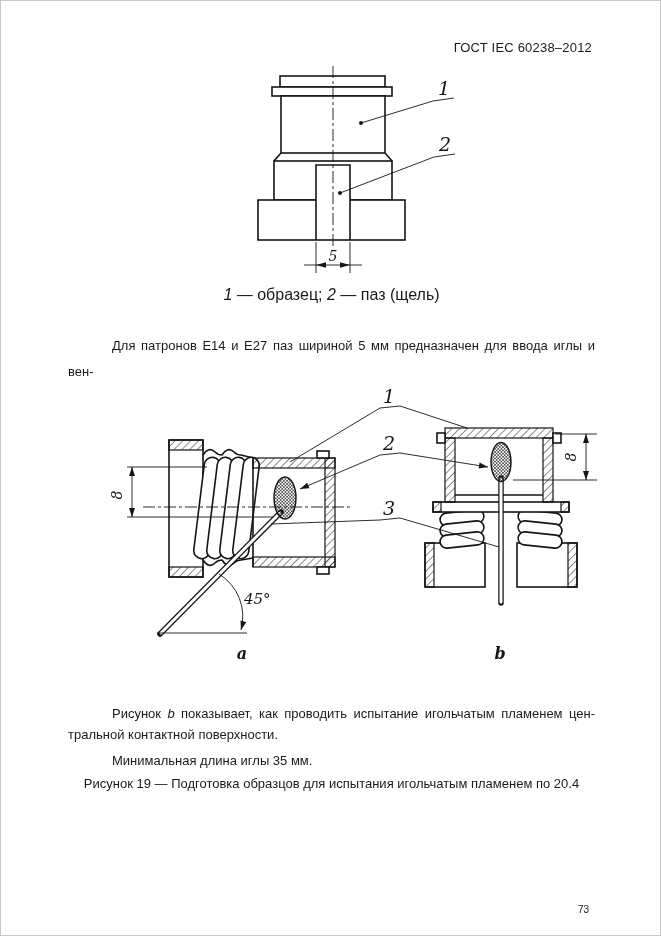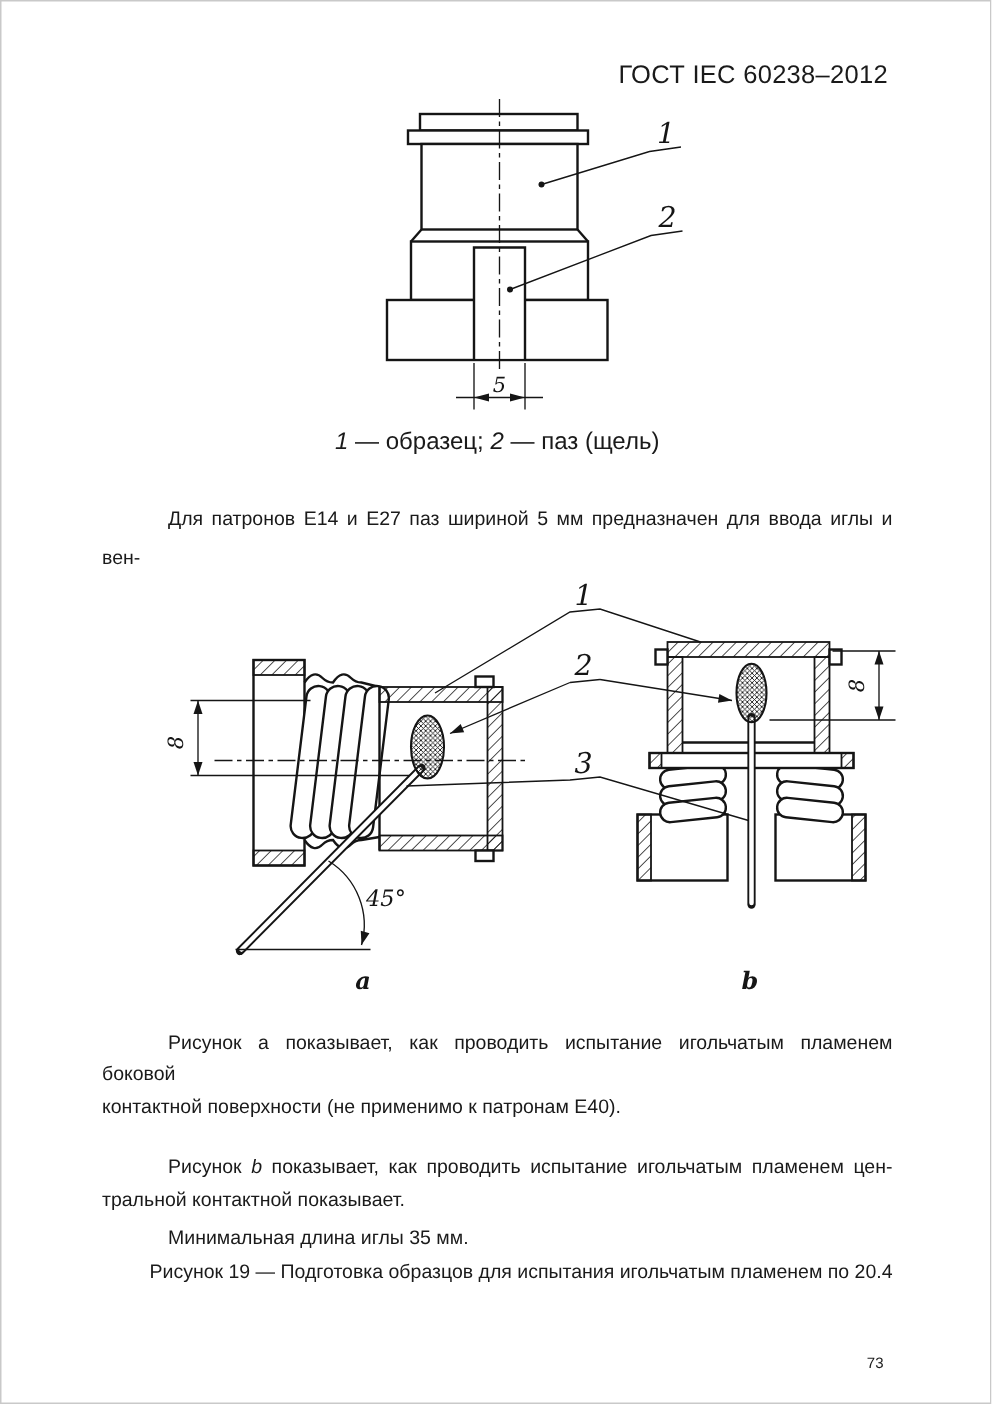--- a/index.html
+++ b/index.html
@@ -3,34 +3,34 @@
 <meta charset="utf-8">
 <style>
   html,body{margin:0;padding:0;}
   body{
     width:661px;height:936px;position:relative;background:#fdfdfd;
     font-family:"Liberation Sans",sans-serif;color:#1a1a1a;
     -webkit-font-smoothing:antialiased;
   }
   .page{position:absolute;inset:0;background:#ffffff;border:1px solid #c9c9c9;box-sizing:border-box;}
   .hdr{
-    position:absolute;top:40px;right:69px;font-size:17px;letter-spacing:.2px;
+    position:absolute;top:40px;right:69px;font-size:13px;letter-spacing:.2px;
   }
   .cap1{
     position:absolute;top:286px;left:68px;width:527px;text-align:center;font-size:16px;
   }
   .it{font-style:italic;}
   .tb{position:absolute;left:68px;width:527px;font-size:13px;}
   .tb1{top:333px;line-height:25.5px;}
   .tb2{top:684px;line-height:21.4px;}
   .ln{white-space:normal;}
   .ind{text-indent:44px;}
   .jl{text-align:justify;text-align-last:justify;}
   .legend{padding-left:40px;}
-  .figcap{text-align:right;margin-top:2px;}
+  .figcap{text-align:center;margin-top:2px;}
   .mt5{margin-top:19px;}
   .mt4{margin-top:4px;}
   .pageno{position:absolute;top:904px;right:72px;font-size:10px;}
   .draw{position:absolute;}
   .d1{left:228px;top:62px;}
   .d2{left:95px;top:388px;}
   svg{display:block;}
   svg .o{fill:#ffffff;stroke:#151515;stroke-width:1.6;}
   svg .h{fill:url(#h1);stroke:#151515;stroke-width:1.2;}
   svg .t{stroke:#151515;stroke-width:.9;fill:none;}
@@ -211,25 +211,21 @@
     <text class="ctxt" x="294" y="62" text-anchor="middle">2</text>
   </g>
   <g>
     <polyline class="t" points="176,136 285,132 305,130 404,159"></polyline>
     <text class="ctxt" x="294" y="127" text-anchor="middle">3</text>
   </g>
 </svg>
 </div>
 
 <div class="tb tb2">
-  <div>
-    <div class="ln ind jl">Рисунок а показывает, как проводить испытание игольчатым пламенем боковой</div>
-    <div class="ln">контактной поверхности (не применимо к патронам Е40).</div>
-  </div>
   <div class="mt5">
     <div class="ln ind jl"><span>Рисунок </span><span class="it">b</span><span> показывает, как проводить испытание игольчатым пламенем цен-</span></div>
-    <div class="ln">тральной контактной показывает.</div>
+    <div class="ln">тральной контактной поверхности.</div>
   </div>
   <div class="ln ind mt4">Минимальная длина иглы 35 мм.</div>
   <div class="ln figcap">Рисунок 19 — Подготовка образцов для испытания игольчатым пламенем по 20.4</div>
 </div>
 
 <div class="pageno">73</div>
 
 </body></html>

